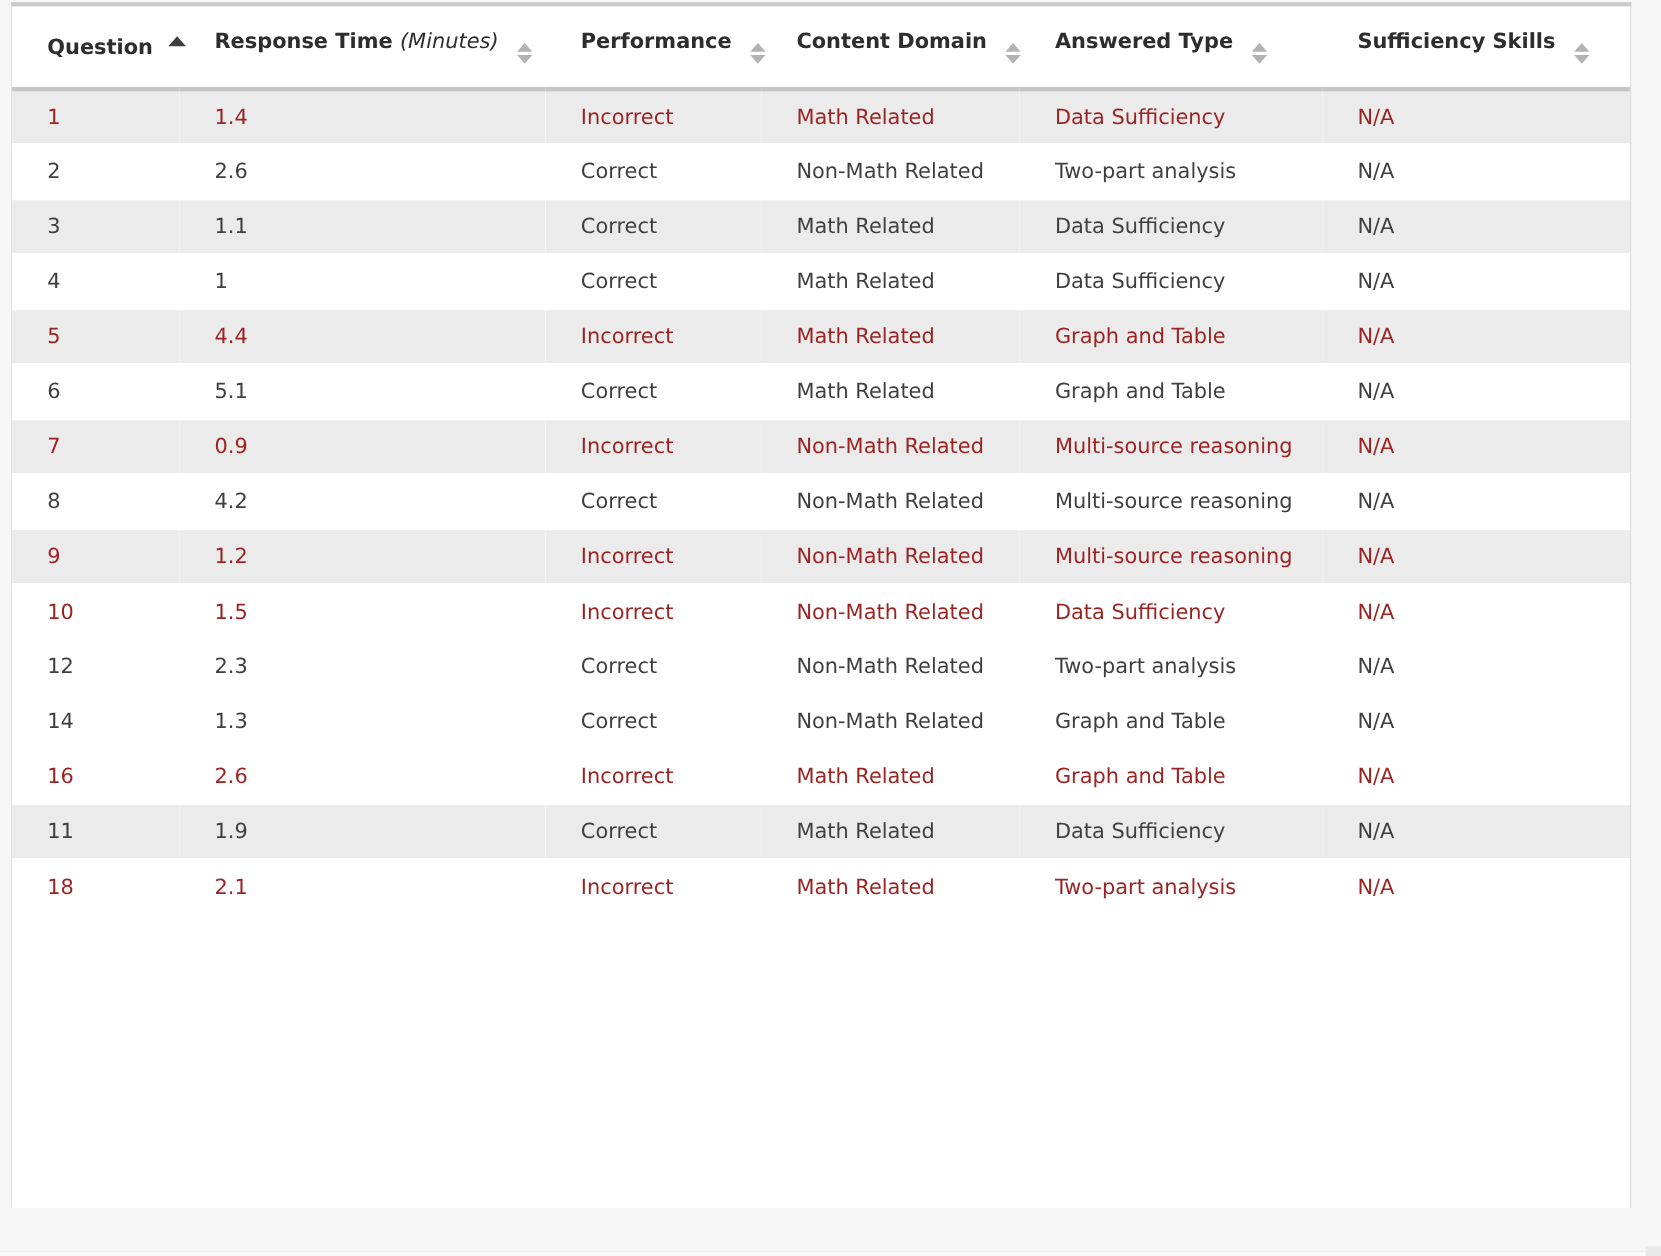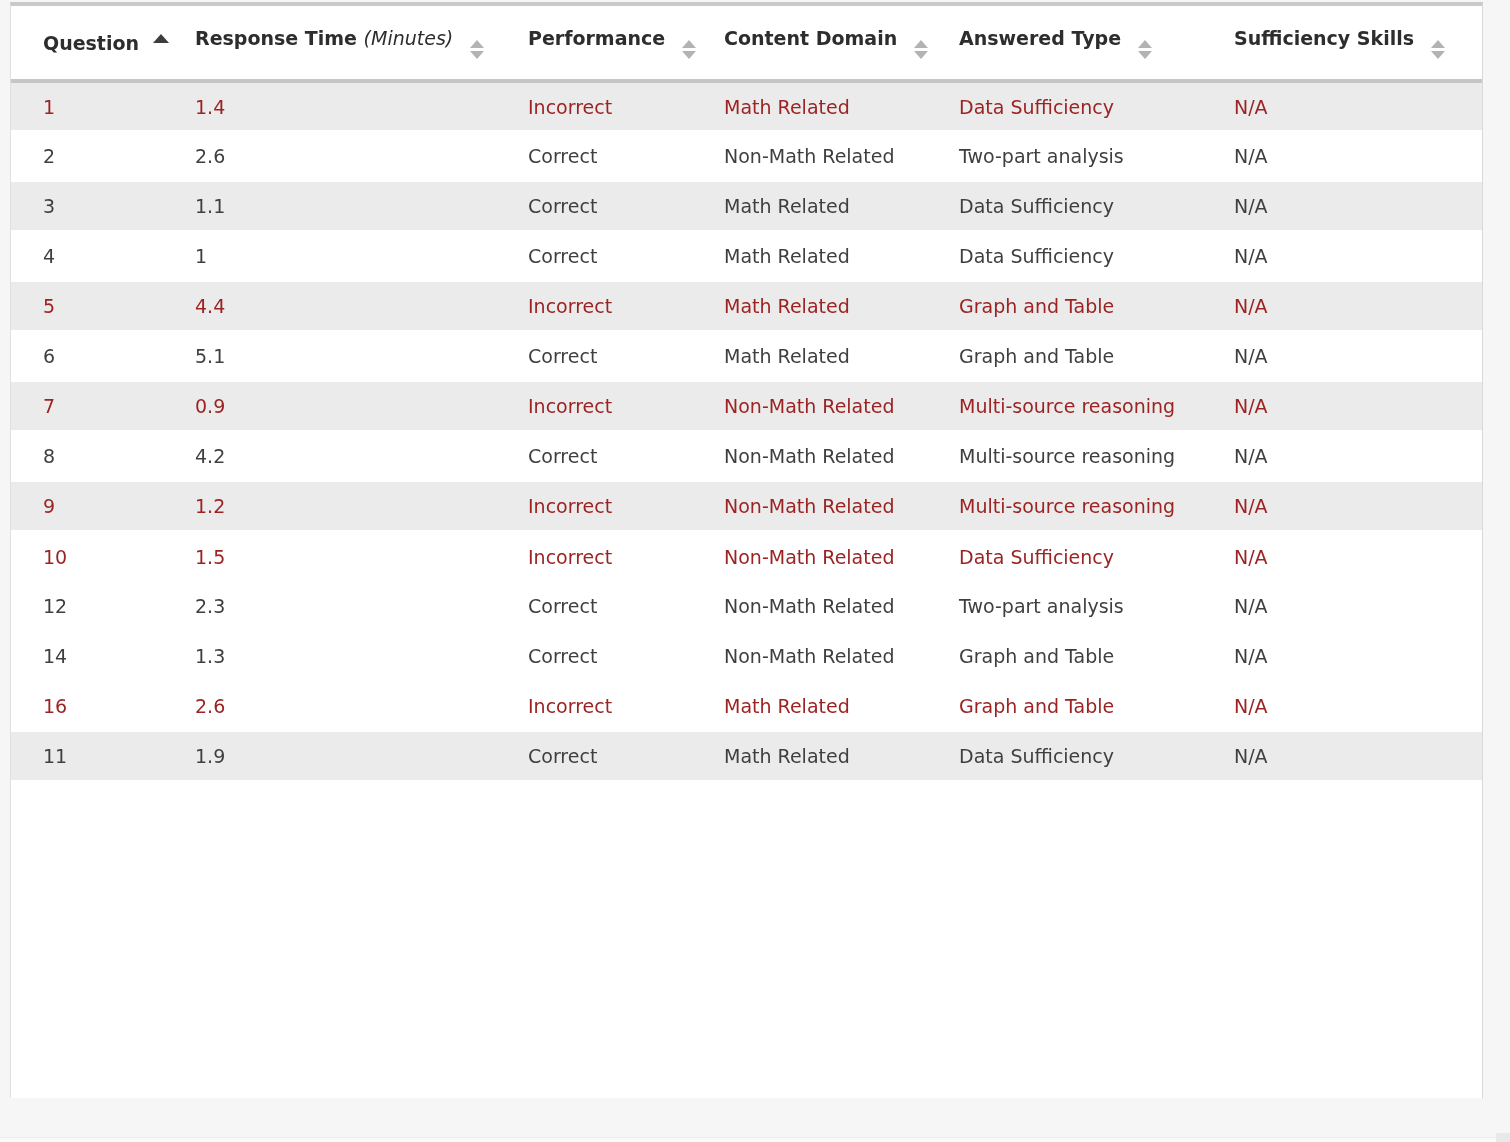--- a/index.html
+++ b/index.html
@@ -263,18 +263,26 @@
     <td>N/A</td>
   </tr>
         <tr class="stripe">
     <td>11</td>
     <td>1.9</td>
     <td>Correct</td>
     <td>Math Related</td>
     <td>Data Sufficiency</td>
     <td>N/A</td>
   </tr>
+        <tr class="flagged">
+    <td>18</td>
+    <td>2.1</td>
+    <td>Incorrect</td>
+    <td>Math Related</td>
+    <td>Two-part analysis</td>
+    <td>N/A</td>
+  </tr>
       </tbody>
   </table>
 </div>
 
 <div class="bottom-rule"></div>
 <div class="scroll-corner"></div>
 
 </body></html>

